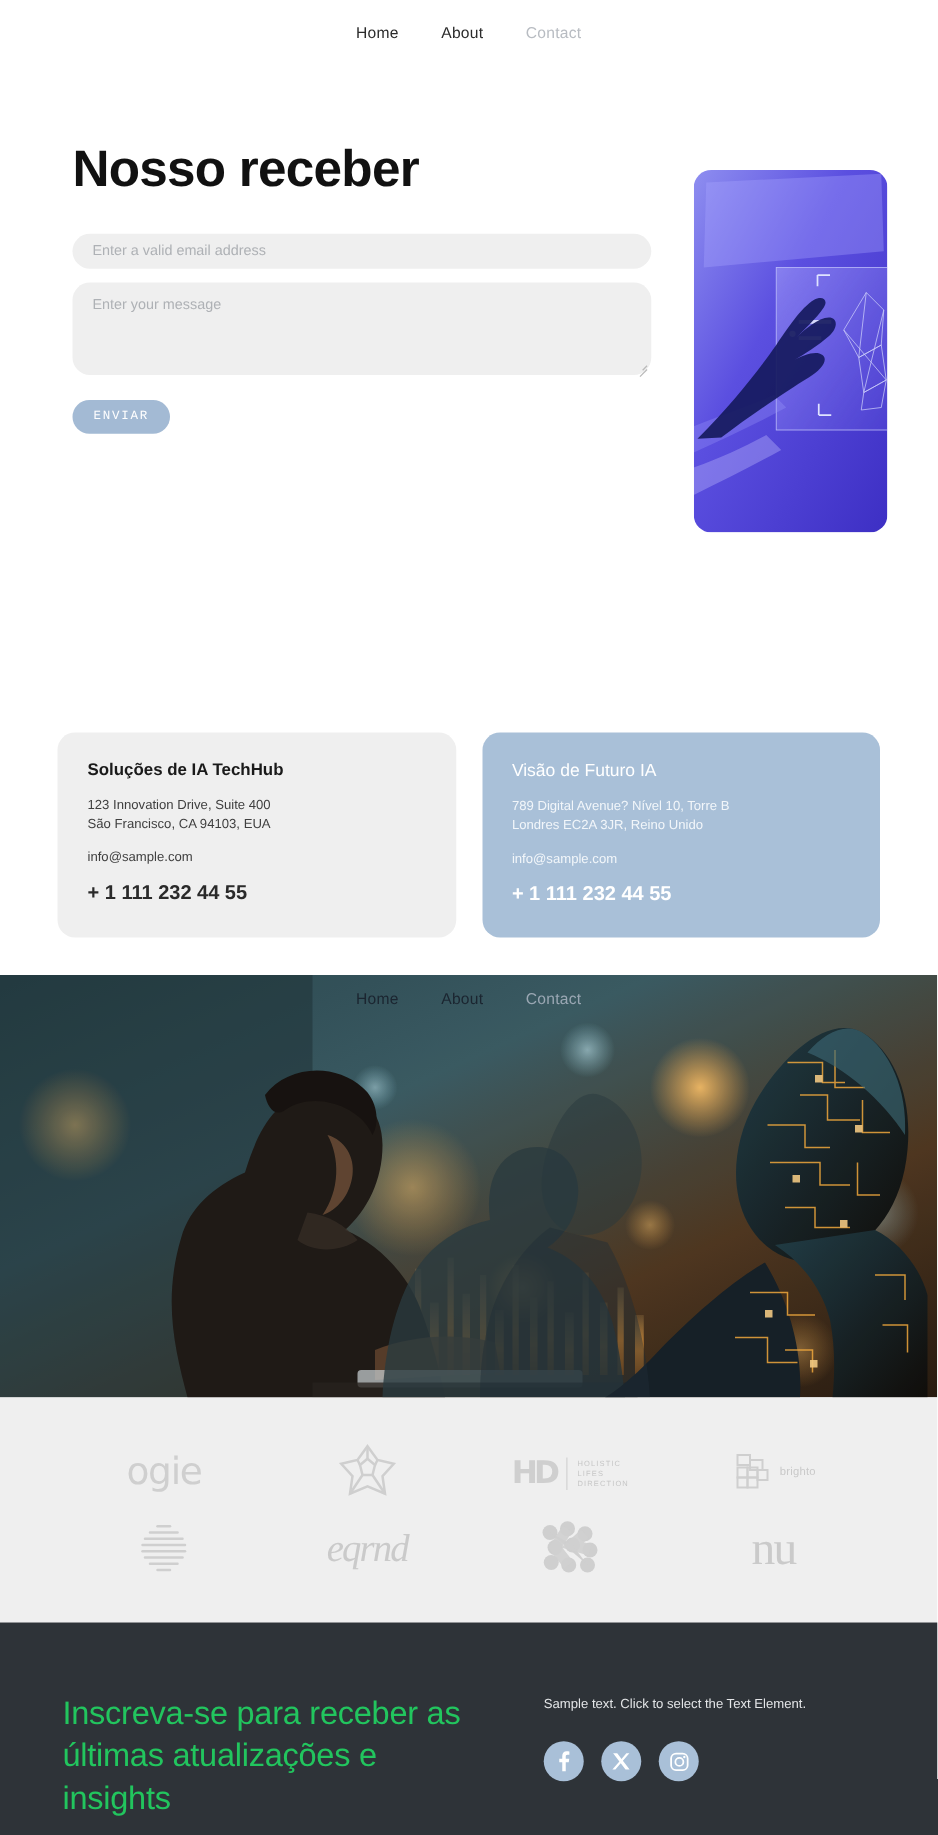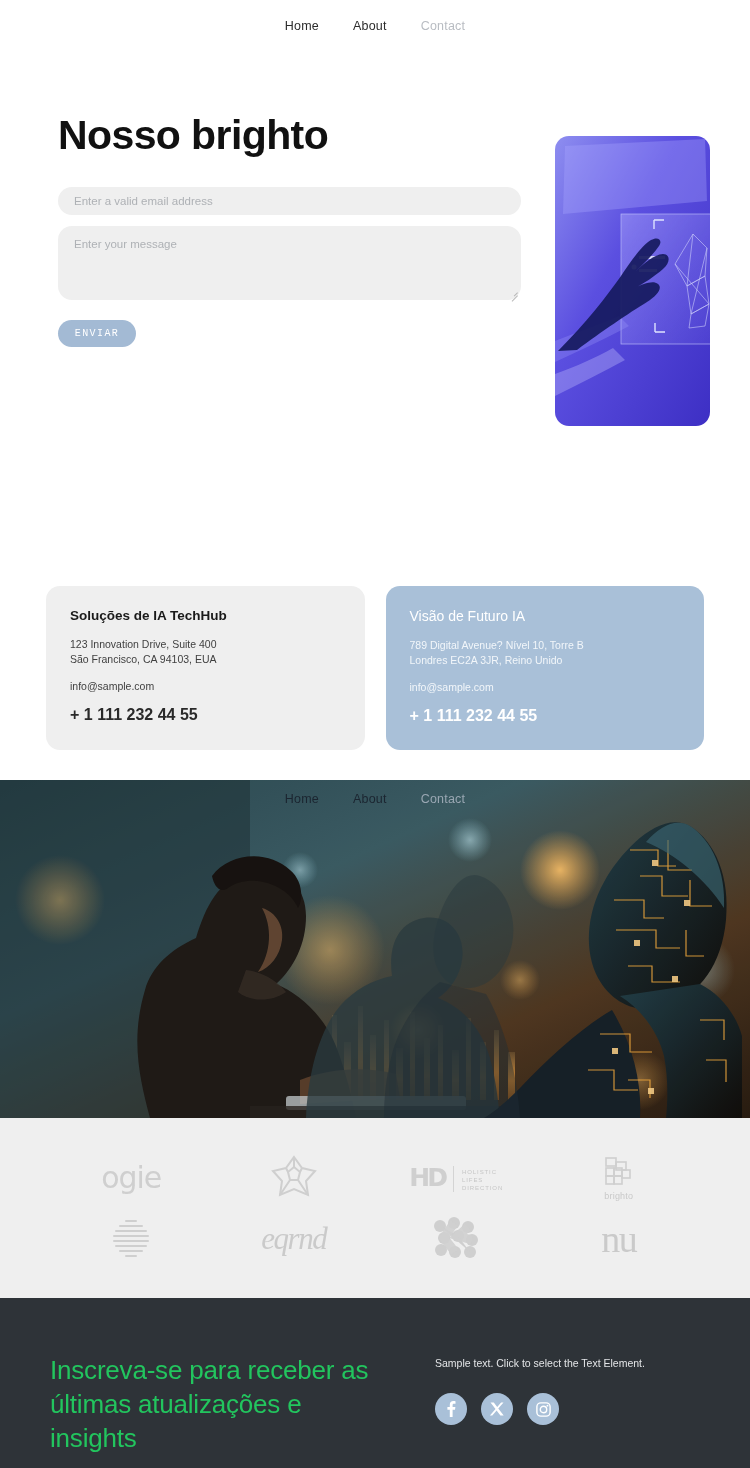--- a/index.html
+++ b/index.html
@@ -214,21 +214,21 @@
     letter-spacing: -3px;
     font-family: "DejaVu Sans", sans-serif;
   }
   .hd-bar { width: 1px; height: 26px; background: #d4d4d4; }
   .hd-text {
     font-size: 6px;
     color: #c6c6c6;
     line-height: 8px;
     letter-spacing: .9px;
   }
-  .brighto { display: flex; flex-direction: column; align-items: center; gap: 3px; }
+  .brighto { display: flex; flex-direction: row; align-items: center; gap: 3px; }
   .brighto-label { font-size: 9px; color: #c9c9c9; letter-spacing: .2px; }
 
   
   .footer {
     background: #2e3338;
     width: 750px;
     height: 360px;
     padding: 55px 50px 0 50px;
     position: relative;
     display: flex;
@@ -257,21 +257,21 @@
 
 <div class="page">
 
   <div class="topnav">
     <a class="nav-link">Home</a>
     <a class="nav-link">About</a>
     <a class="nav-link muted">Contact</a>
   </div>
 
   <div class="contact-wrap">
-    <h1 class="headline">Nosso brighto</h1>
+    <h1 class="headline">Nosso receber</h1>
 
     <div class="form">
       <input class="field" type="text" placeholder="Enter a valid email address" style="">
       <div class="ta-holder">
         <textarea class="textarea" placeholder="Enter your message" style=""></textarea>
         <span class="ta-grip">
             <i></i>
             <i></i>
           </span>
       </div>

